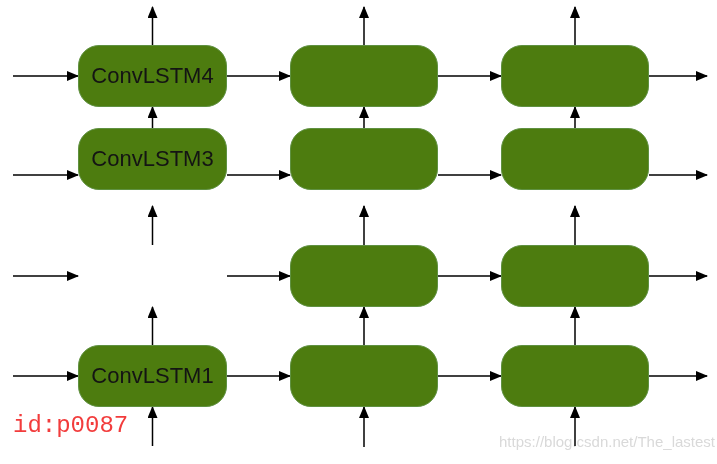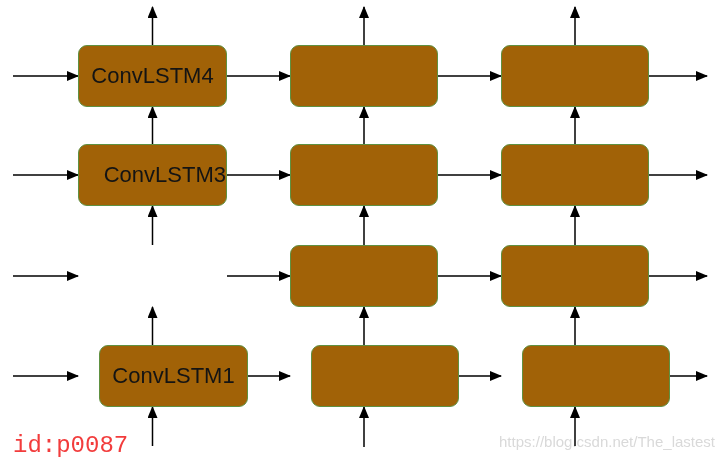--- a/index.html
+++ b/index.html
@@ -14,45 +14,45 @@
   .arrows {
     position: absolute;
     left: 0; top: 0;
     z-index: 2;
   }
   .box {
     position: absolute;
     width: 148px;
     height: 62px;
     box-sizing: border-box;
-    background: #a16207;
+    background: #4d7c0f;
     border: 1.5px solid #5f9141;
-    border-radius: 9px;
+    border-radius: 21px;
     display: flex;
     align-items: center;
     justify-content: center;
     z-index: 3;
   }
   .box span {
     font-size: 22px;
     color: #141414;
     letter-spacing: 0px;
     white-space: nowrap;
   }
   .c1 { left: 78px;  width: 149px; }
   .c2 { left: 290px; }
   .c3 { left: 501px; }
   .r1 { top: 45px; }
-  .r2 { top: 144px; justify-content: flex-end; }
+  .r2 { top: 128px; }
   .r3 { top: 245px; }
-  .r4 { top: 345px; margin-left: 21px; }
+  .r4 { top: 345px; }
   .id-label {
     position: absolute;
     left: 13px;
-    top: 432px;
+    top: 412px;
     z-index: 4;
     font-family: "Liberation Mono", "DejaVu Sans Mono", monospace;
     font-size: 24px;
     color: #f23c3c;
     white-space: nowrap;
   }
   .watermark {
     position: absolute;
     right: 2px;
     top: 433px;

